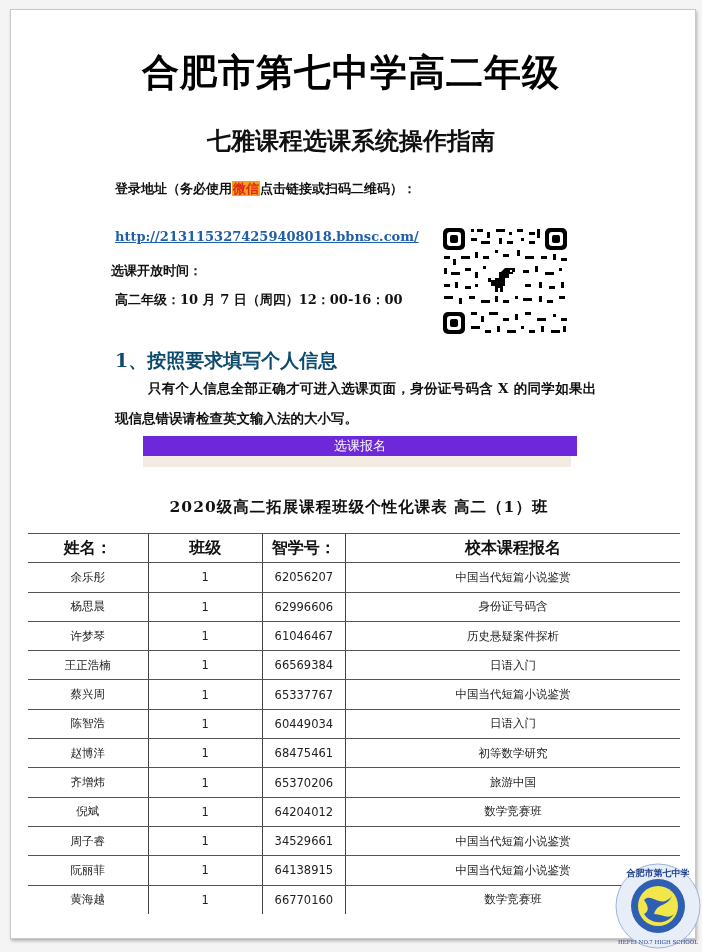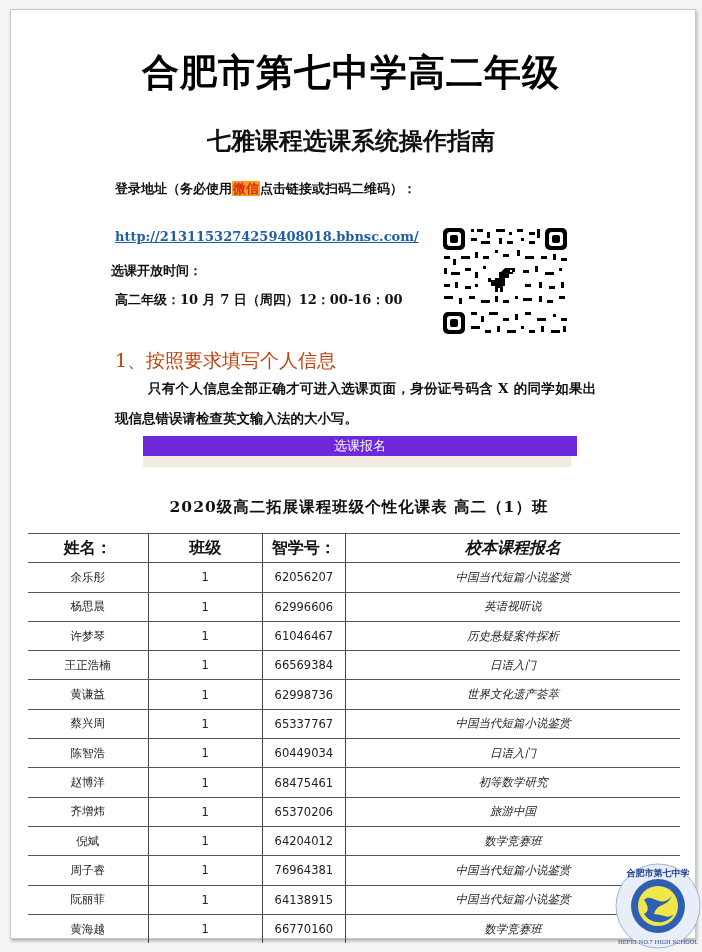--- a/index.html
+++ b/index.html
@@ -22,21 +22,21 @@
     position: absolute; left: 115px; top: 180px; font-size: 13px; font-weight: bold; color: #111;
   }
   .hl { background: #f5a11a; color: #e0251b; padding: 0 1px; }
   .link {
     position: absolute; left: 115px; top: 229px; font-size: 13px; font-weight: bold;
     color: #1f5fa8; text-decoration: underline; cursor: pointer;
   }
   .open-label { position: absolute; left: 111px; top: 262px; font-size: 13px; font-weight: bold; color: #111; }
   .open-time  { position: absolute; left: 115px; top: 291px; font-size: 13px; font-weight: bold; color: #111; }
   .qr { position: absolute; left: 441px; top: 226px; width: 128px; height: 110px; }
-  .sec1 { position: absolute; left: 115px; top: 348px; font-size: 19px; font-weight: normal; color: #c2410c; }
+  .sec1 { position: absolute; left: 115px; top: 348px; font-size: 19px; font-weight: bold; color: #0c4a6e; }
   .para1 { position: absolute; left: 148px; top: 380px; font-size: 13.5px; color: #111; font-weight: bold; letter-spacing: 0.3px; }
   .para2 { position: absolute; left: 115px; top: 410px; font-size: 13.5px; color: #111; font-weight: bold; }
   .reg-bar {
     position: absolute; left: 143px; top: 436px; width: 434px; height: 20px;
     background: #6d28d9; color: #fff; text-align: center; font-size: 13px; line-height: 20px; cursor: pointer;
   }
   .reg-strip { position: absolute; left: 143px; top: 456px; width: 428px; height: 11px; background: #f4ece2; }
   .tbl-title {
     position: absolute; left: 8px; width: 702px; top: 497px; text-align: center;
     font-size: 15.5px; font-weight: bold; color: #111; letter-spacing: 1px;
@@ -47,21 +47,21 @@
   }
   table.roster th, table.roster td {
     height: 28.3px; padding: 0; text-align: center; border: 0;
     border-bottom: 1.5px solid #555; color: #222; font-size: 11.5px;
   }
   table.roster tr:last-child td { border-bottom: none; }
   table.roster th { font-size: 16px; font-weight: bold; color: #111; border-top: 1.5px solid #555; }
   table.roster .c1 { width: 120px; border-right: 1.5px solid #444; }
   table.roster .c2 { width: 114px; border-right: 1.5px solid #444; }
   table.roster .c3 { width: 82px;  border-right: 1.5px solid #444; }
-  table.roster .c4 { width: 336px; font-style: italic; }
+  table.roster .c4 { width: 336px; }
   .logo { position: absolute; left: 614px; top: 862px; width: 88px; height: 88px; }
 </style>
 </head>
 <body>
 
 <div class="page"></div>
 
 <div class="title">合肥市第七中学高二年级</div>
 <div class="subtitle">七雅课程选课系统操作指南</div>
 
@@ -182,41 +182,35 @@
     <tr>
         <td class="c1">余乐彤</td>
         <td class="c2">1</td>
         <td class="c3">62056207</td>
         <td class="c4">中国当代短篇小说鉴赏</td>
       </tr>
     <tr>
         <td class="c1">杨思晨</td>
         <td class="c2">1</td>
         <td class="c3">62996606</td>
-        <td class="c4">英语视听说</td>
+        <td class="c4">身份证号码含</td>
       </tr>
     <tr>
         <td class="c1">许梦琴</td>
         <td class="c2">1</td>
         <td class="c3">61046467</td>
         <td class="c4">历史悬疑案件探析</td>
       </tr>
     <tr>
         <td class="c1">王正浩楠</td>
         <td class="c2">1</td>
         <td class="c3">66569384</td>
         <td class="c4">日语入门</td>
       </tr>
     <tr>
-        <td class="c1">黄谦益</td>
-        <td class="c2">1</td>
-        <td class="c3">62998736</td>
-        <td class="c4">世界文化遗产荟萃</td>
-      </tr>
-    <tr>
         <td class="c1">蔡兴周</td>
         <td class="c2">1</td>
         <td class="c3">65337767</td>
         <td class="c4">中国当代短篇小说鉴赏</td>
       </tr>
     <tr>
         <td class="c1">陈智浩</td>
         <td class="c2">1</td>
         <td class="c3">60449034</td>
         <td class="c4">日语入门</td>
@@ -235,21 +229,21 @@
       </tr>
     <tr>
         <td class="c1">倪斌</td>
         <td class="c2">1</td>
         <td class="c3">64204012</td>
         <td class="c4">数学竞赛班</td>
       </tr>
     <tr>
         <td class="c1">周子睿</td>
         <td class="c2">1</td>
-        <td class="c3">76964381</td>
+        <td class="c3">34529661</td>
         <td class="c4">中国当代短篇小说鉴赏</td>
       </tr>
     <tr>
         <td class="c1">阮丽菲</td>
         <td class="c2">1</td>
         <td class="c3">64138915</td>
         <td class="c4">中国当代短篇小说鉴赏</td>
       </tr>
     <tr>
         <td class="c1">黄海越</td>

